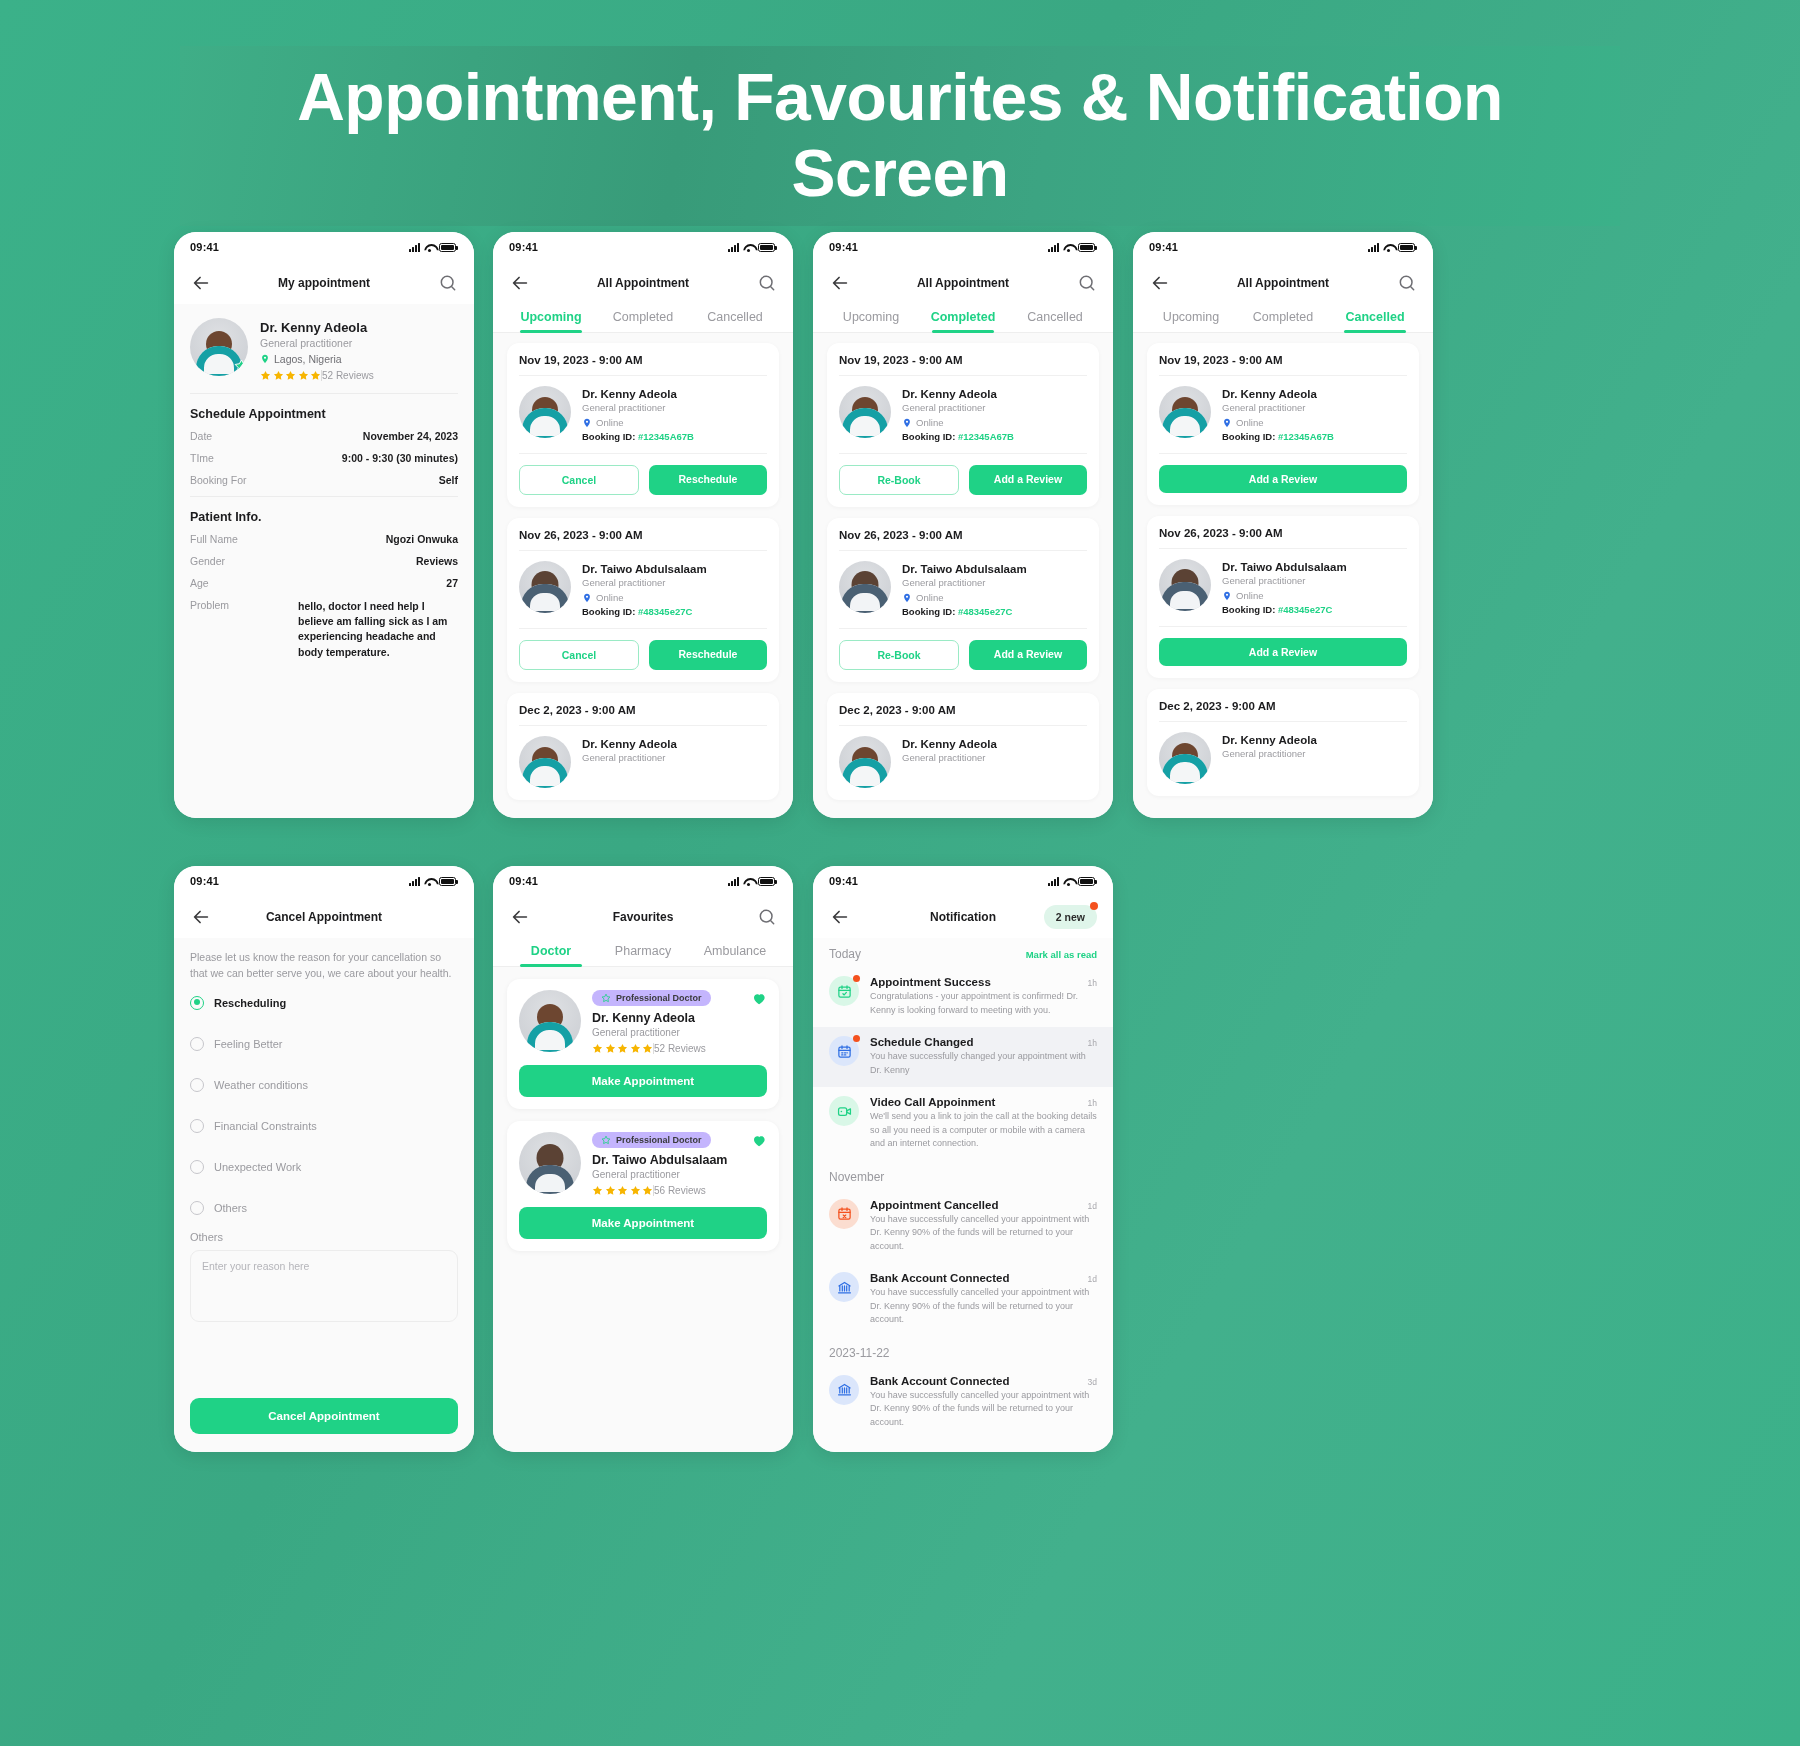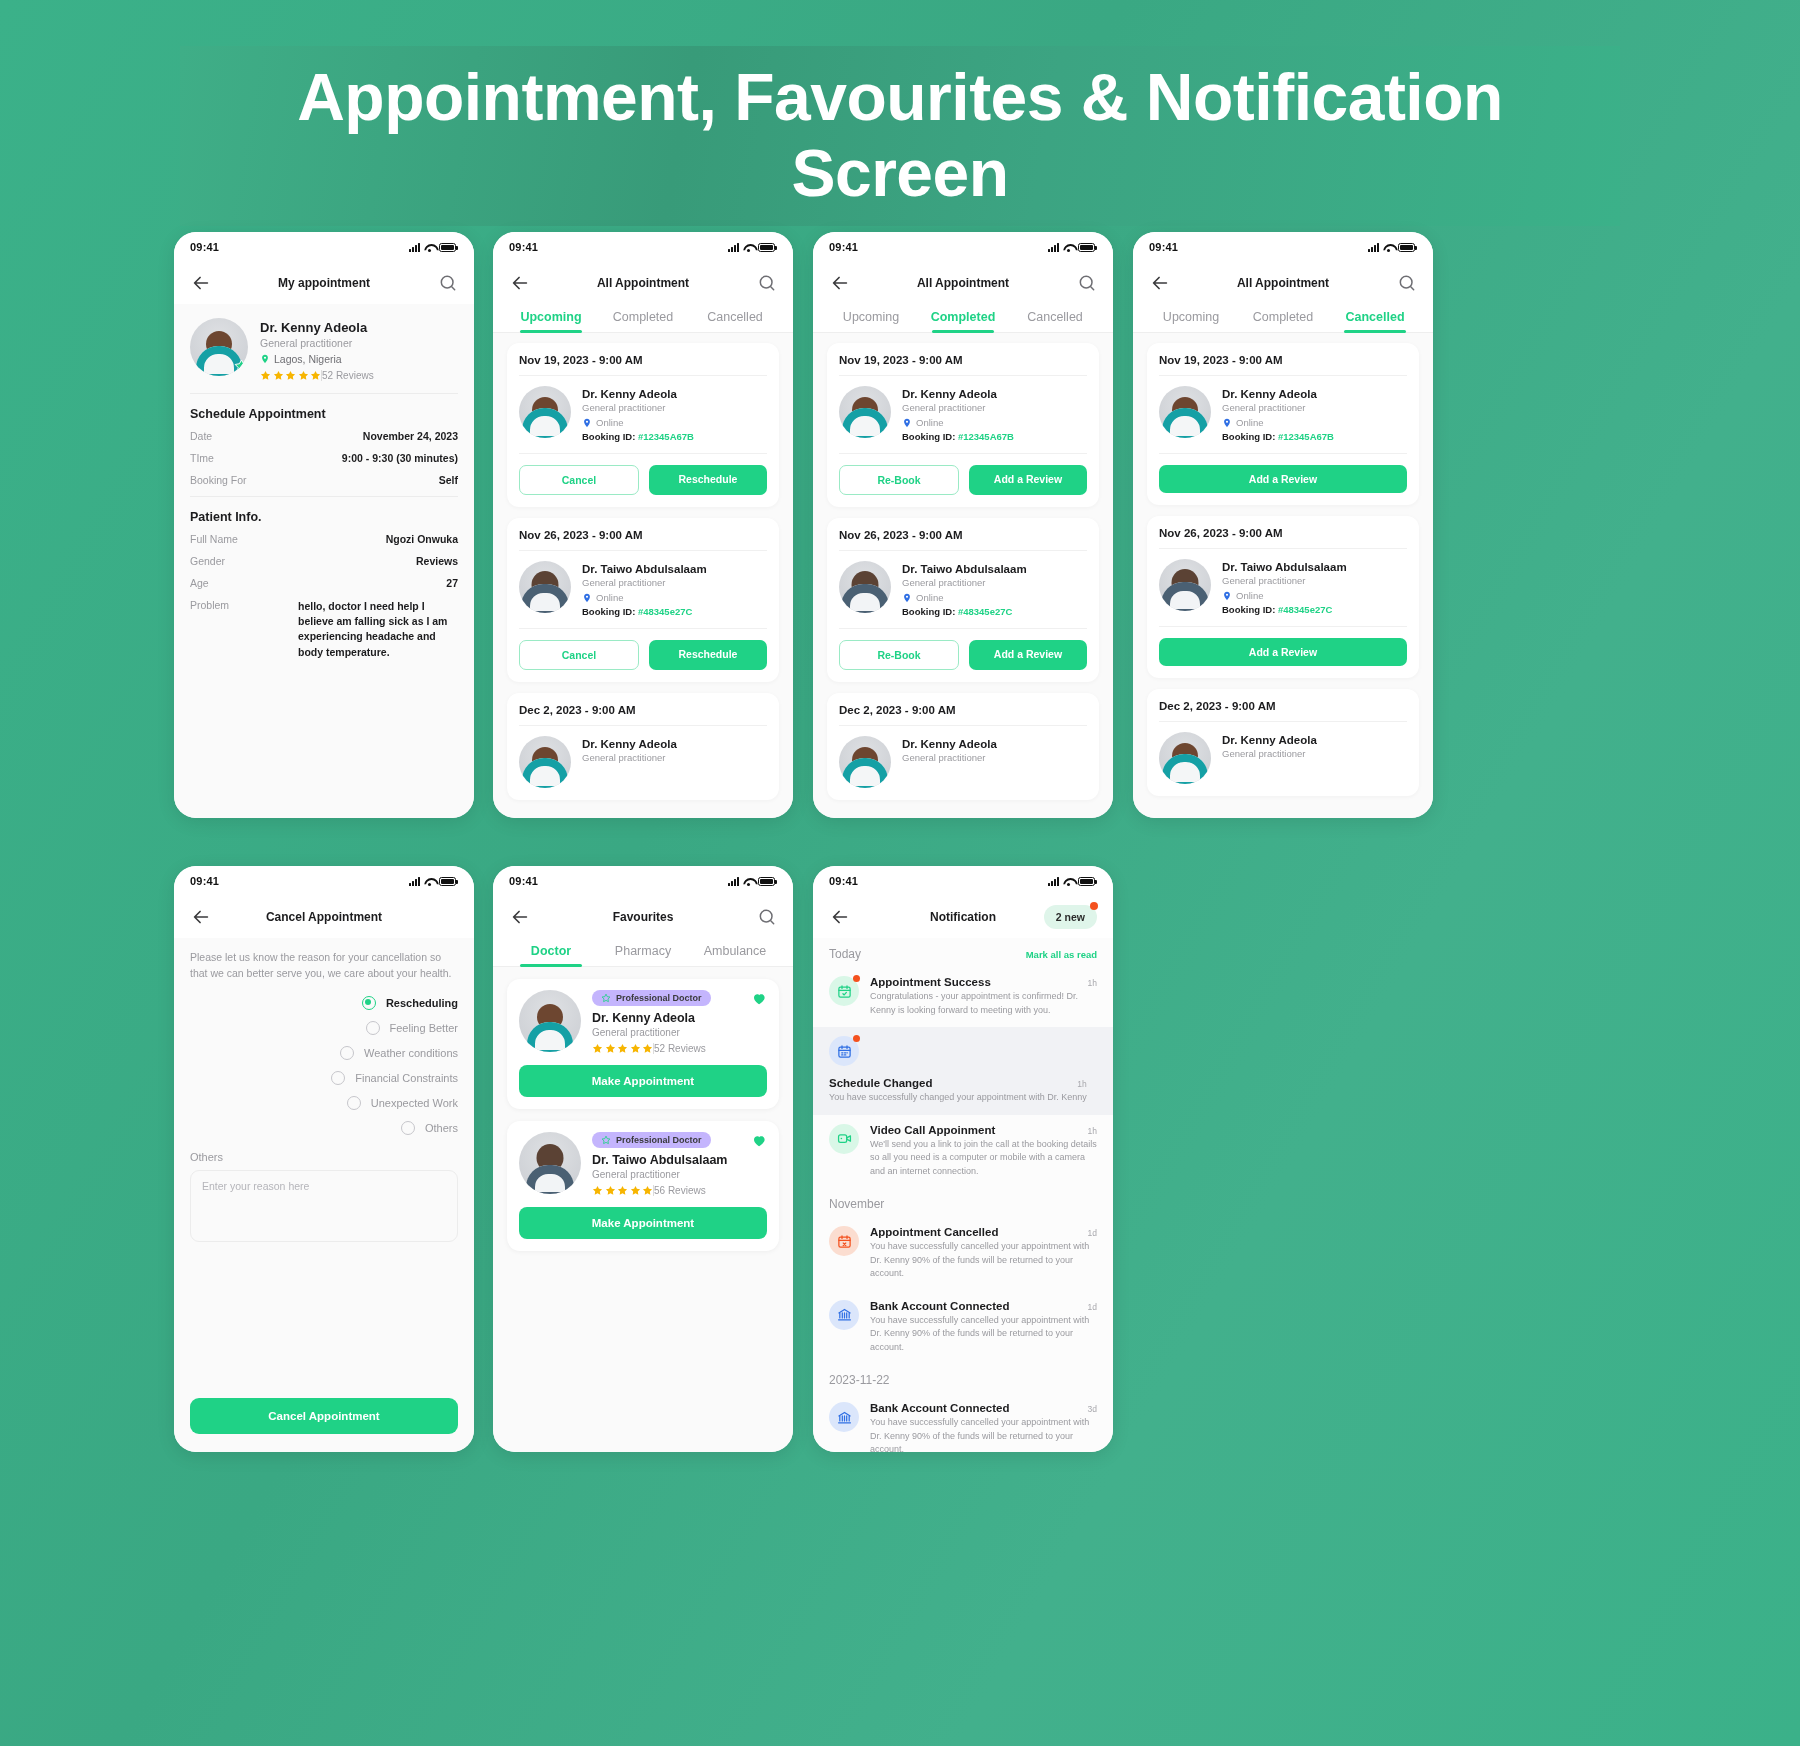--- a/index.html
+++ b/index.html
@@ -168,21 +168,21 @@
   .cd-book b { color: #1fd286; font-weight: 700; }
   .btn-row { display: flex; gap: 10px; margin-top: 11px; padding-top: 11px; border-top: 1px solid #f0f0f0; }
   .btn { flex: 1; text-align: center; font-size: 10.5px; font-weight: 700;
          padding: 8px 0; border-radius: 7px; cursor: pointer; }
   .btn-ghost { border: 1px solid #9aeac5; color: #1fd286; background: #fff; }
   .btn-solid { background: #1fd286; color: #ffffff; }
 
   
   .cancel-body { padding: 11px 16px 0; }
   .cancel-desc { font-size: 10.5px; color: #9a9a9f; line-height: 1.55; }
-  .radios { margin-top: 14px; display: flex; flex-direction: column; gap: 11px; align-items: flex-end; }
+  .radios { margin-top: 14px; display: flex; flex-direction: column; gap: 27px; }
   .radio { display: flex; align-items: center; gap: 10px; cursor: pointer; }
   .rc { width: 14px; height: 14px; border-radius: 50%; border: 1.6px solid #c6c6cb;
         flex: 0 0 14px; position: relative; }
   .radio.sel .rc { border-color: #1fd286; }
   .radio.sel .rc::after { content:""; position:absolute; left: 2.5px; top: 2.5px;
         width: 6px; height: 6px; border-radius: 50%; background: #1fd286; }
   .radio .lbl { font-size: 11px; color: #9a9a9f; }
   .radio.sel .lbl { color: #1c1c1e; font-weight: 600; }
   .others-lbl { font-size: 11px; color: #9a9a9f; margin: 16px 0 7px; }
   .ta { width: 100%; height: 72px; border: 1px solid #ececec; border-radius: 9px;
@@ -216,21 +216,21 @@
 
   
   .notif-body { height: calc(100% - 72px); overflow: hidden; background:#fcfcfc; }
   .notif-group {
     display: flex; align-items: baseline; justify-content: space-between;
     padding: 9px 16px 6px;
   }
   .grp-label { font-size: 12px; color: #9a9a9f; }
   .mark-all { font-size: 9.5px; color: #1fd286; font-weight: 600; cursor: pointer; }
   .notif { display: flex; gap: 11px; padding: 9px 16px 10px; align-items: flex-start; }
-  .notif.unread { background: #f1f2f5; flex-direction: column; }
+  .notif.unread { background: #f1f2f5; }
   .nicon { width: 30px; height: 30px; border-radius: 50%; flex: 0 0 30px;
            display: flex; align-items: center; justify-content: center; position: relative; }
   .nicon.green { background: #d9f7e7; }
   .nicon.blue  { background: #dbe6fb; }
   .nicon.red   { background: #fbddd0; }
   .nicon .dot-red { position: absolute; right: -1px; top: -1px; width: 7px; height: 7px;
                     background: #f4511e; border-radius: 50%; }
   .ntxt { flex: 1; min-width: 0; }
   .ntop { display: flex; align-items: baseline; gap: 8px; }
   .ntitle { font-size: 11.5px; font-weight: 700; color: #1c1c1e; }

